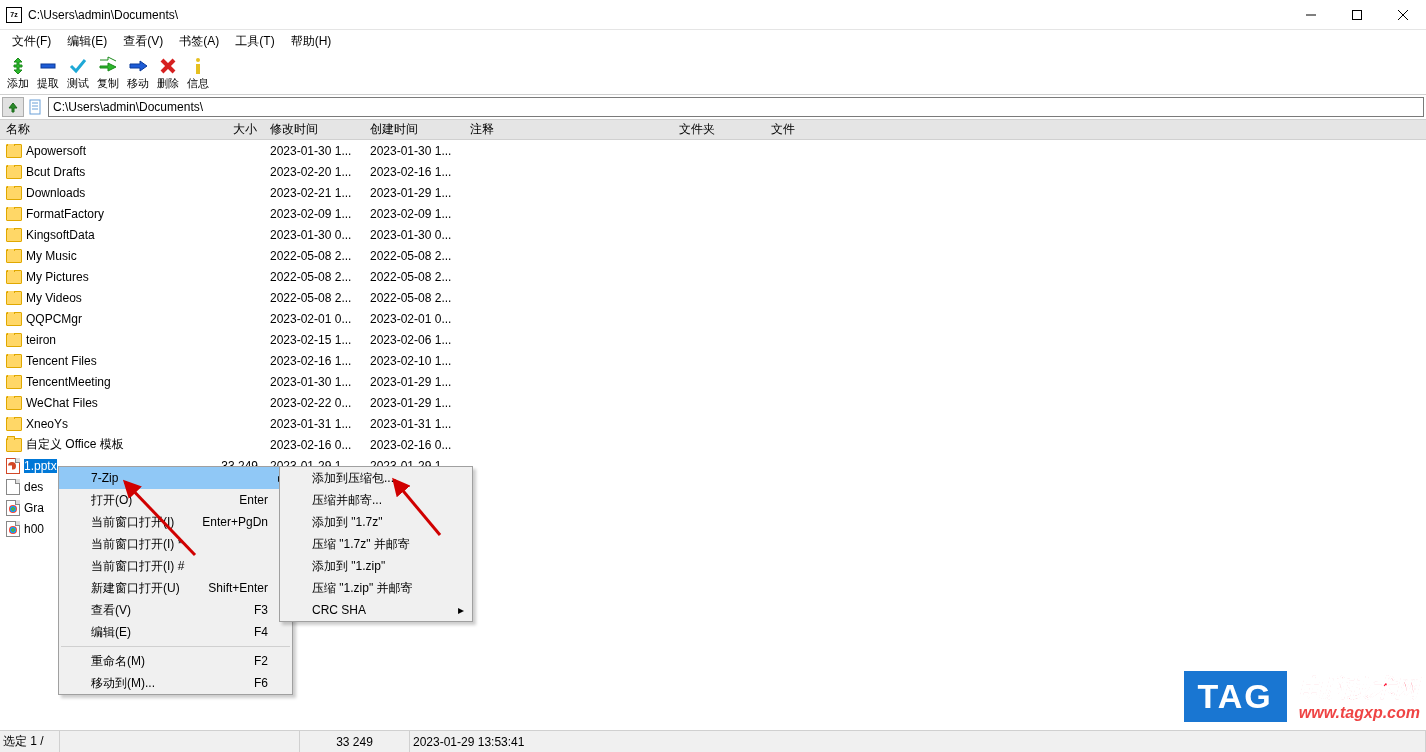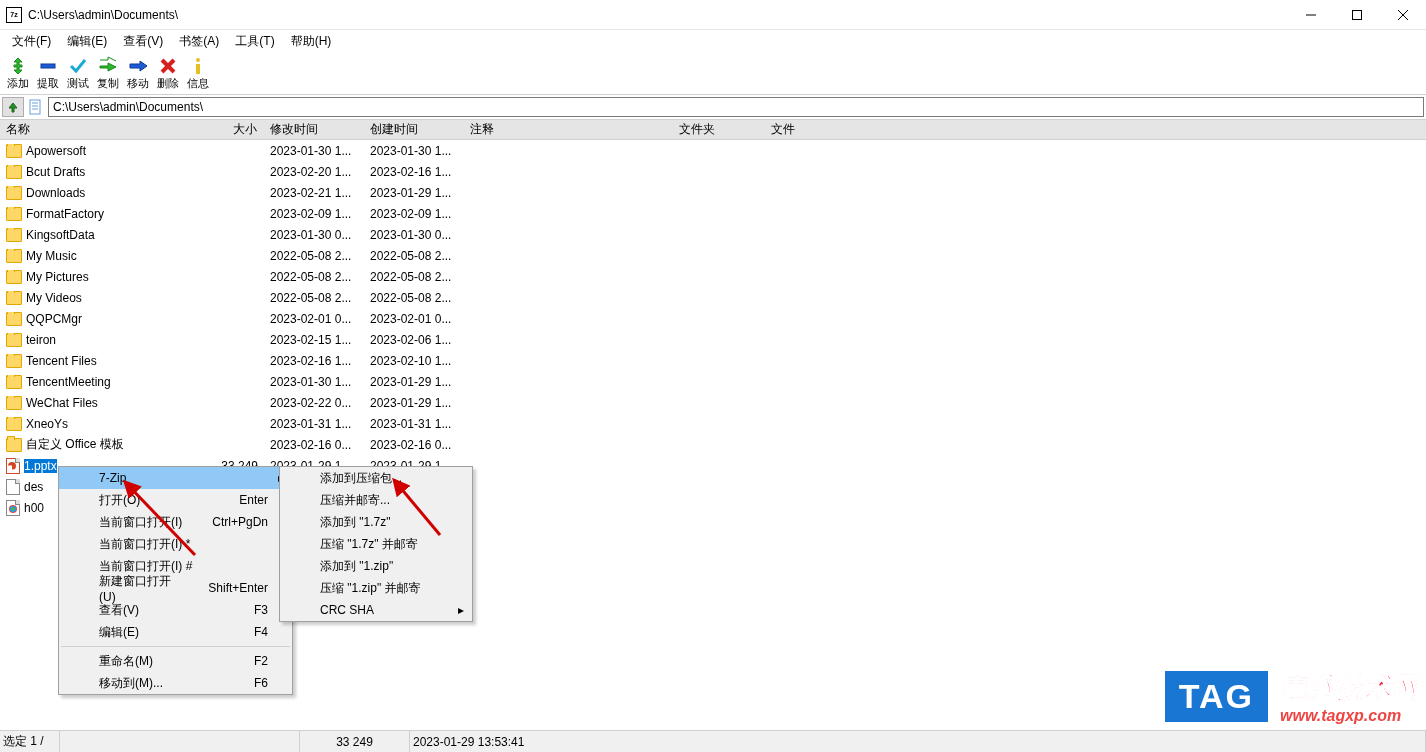--- a/index.html
+++ b/index.html
@@ -37,36 +37,36 @@
 .folder-icon { width: 16px; height: 14px; background: #ffd767; border: 1px solid #e0a800; border-radius: 1px; position: relative; }
 .folder-icon::before { content: ''; position: absolute; top: -3px; left: 0; width: 6px; height: 3px; background: #ffd767; border: 1px solid #e0a800; border-bottom: none; border-radius: 1px 1px 0 0;}
 .file-icon { width: 14px; height: 16px; background: #fff; border: 1px solid #888; position: relative; }
 .file-icon::after { content: ''; position: absolute; top: -1px; right: -1px; width: 4px; height: 4px; background: #ddd; border-left: 1px solid #888; border-bottom: 1px solid #888; }
 .file-icon.pptx { border-color: #d24726; }
 .file-icon.pptx::before { content:''; position:absolute; left:1px; top:3px; width:8px; height:8px; background:#d24726; border-radius:50%; clip-path: polygon(50% 0, 100% 0, 100% 100%, 50% 100%, 50% 50%, 0 50%, 0 0);}
 .file-icon.ini { }
 .file-icon.html::before { content:''; position:absolute; left:2px; top:4px; width:8px; height:8px; border-radius:50%; background: radial-gradient(circle, #4caf50 30%, #2196f3 30%, #2196f3 60%, #f44336 60%); }
 
 .context-menu { position: absolute; background: #f0f0f0; border: 1px solid #a0a0a0; box-shadow: 3px 3px 3px rgba(0,0,0,0.2); z-index: 100; }
-.ctx-item { height: 22px; display: flex; align-items: center; padding: 0 24px 0 40px; position: relative; cursor: default; }
+.ctx-item { height: 22px; display: flex; align-items: center; padding: 0 24px 0 32px; position: relative; cursor: default; }
 .ctx-item.highlighted { background: #90c8f6; }
 .ctx-item .label { flex: 1; }
 .ctx-item .shortcut { margin-left: 24px; color: #000; }
 .ctx-item .arrow { position: absolute; right: 8px; }
 .ctx-sep { height: 1px; background: #d0d0d0; margin: 3px 2px; }
 
 .arrow-annotation { position: absolute; pointer-events: none; z-index: 200; }
 
 .statusbar { position: absolute; bottom: 0; left: 0; right: 0; height: 22px; border-top: 1px solid #d0d0d0; display: flex; align-items: center; background: #f0f0f0; }
 .status-cell { border-right: 1px solid #d0d0d0; padding: 0 3px; height: 100%; display: flex; align-items: center; }
 
 .watermark { position: absolute; right: 6px; bottom: 26px; display: flex; align-items: center; z-index: 50; }
 .watermark .tag-box { background: #1976d2; color: #fff; font-weight: bold; font-size: 34px; padding: 6px 14px; border: 4px solid #fff; letter-spacing: 2px; }
 .watermark .wm-text { margin-left: 8px; }
-.watermark .wm-text .line1 { color: #ff1133; font-size: 28px; font-weight: bold; font-style: italic; -webkit-text-stroke: 1px #fff; }
+.watermark .wm-text .line1 { color: #ff1133; font-size: 24px; font-weight: bold; font-style: italic; -webkit-text-stroke: 1px #fff; }
 .watermark .wm-text .line2 { color: #ef4444; font-size: 16px; font-weight: bold; font-style: italic; }
 </style>
 </head>
 <body>
 
 <div class="titlebar">
   <div class="app-icon">7z</div>
   <div class="title">C:\Users\admin\Documents\</div>
   <div class="win-controls">
     <div class="win-btn">
@@ -323,38 +323,47 @@
         <span class="file-icon ini"></span>
         <span class="fname">des</span>
       </div>
       <div class="cell right" style="width:52px"></div>
       <div class="cell" style="width:100px"></div>
       <div class="cell" style="width:100px"></div>
     </div>
     <div class="row">
       <div class="cell name" style="width:212px">
         <span class="file-icon html"></span>
+        <span class="fname">Gra</span>
+      </div>
+      <div class="cell right" style="width:52px"></div>
+      <div class="cell" style="width:100px"></div>
+      <div class="cell" style="width:100px"></div>
+    </div>
+    <div class="row">
+      <div class="cell name" style="width:212px">
+        <span class="file-icon html"></span>
         <span class="fname">h00</span>
       </div>
       <div class="cell right" style="width:52px"></div>
       <div class="cell" style="width:100px"></div>
       <div class="cell" style="width:100px"></div>
     </div>
     <div class="context-menu" id="context-menu" style="left:58px; top:326px; width:235px;">
       <div class="ctx-item highlighted">
         <span class="label">7-Zip</span>
         <span class="arrow">▸</span>
       </div>
       <div class="ctx-item">
         <span class="label">打开(O)</span>
         <span class="shortcut">Enter</span>
       </div>
       <div class="ctx-item">
         <span class="label">当前窗口打开(I)</span>
-        <span class="shortcut">Ctrl+PgDn</span>
+        <span class="shortcut">Enter+PgDn</span>
       </div>
       <div class="ctx-item">
         <span class="label">当前窗口打开(I) *</span>
       </div>
       <div class="ctx-item">
         <span class="label">当前窗口打开(I) #</span>
       </div>
       <div class="ctx-item">
         <span class="label">新建窗口打开(U)</span>
         <span class="shortcut">Shift+Enter</span>

